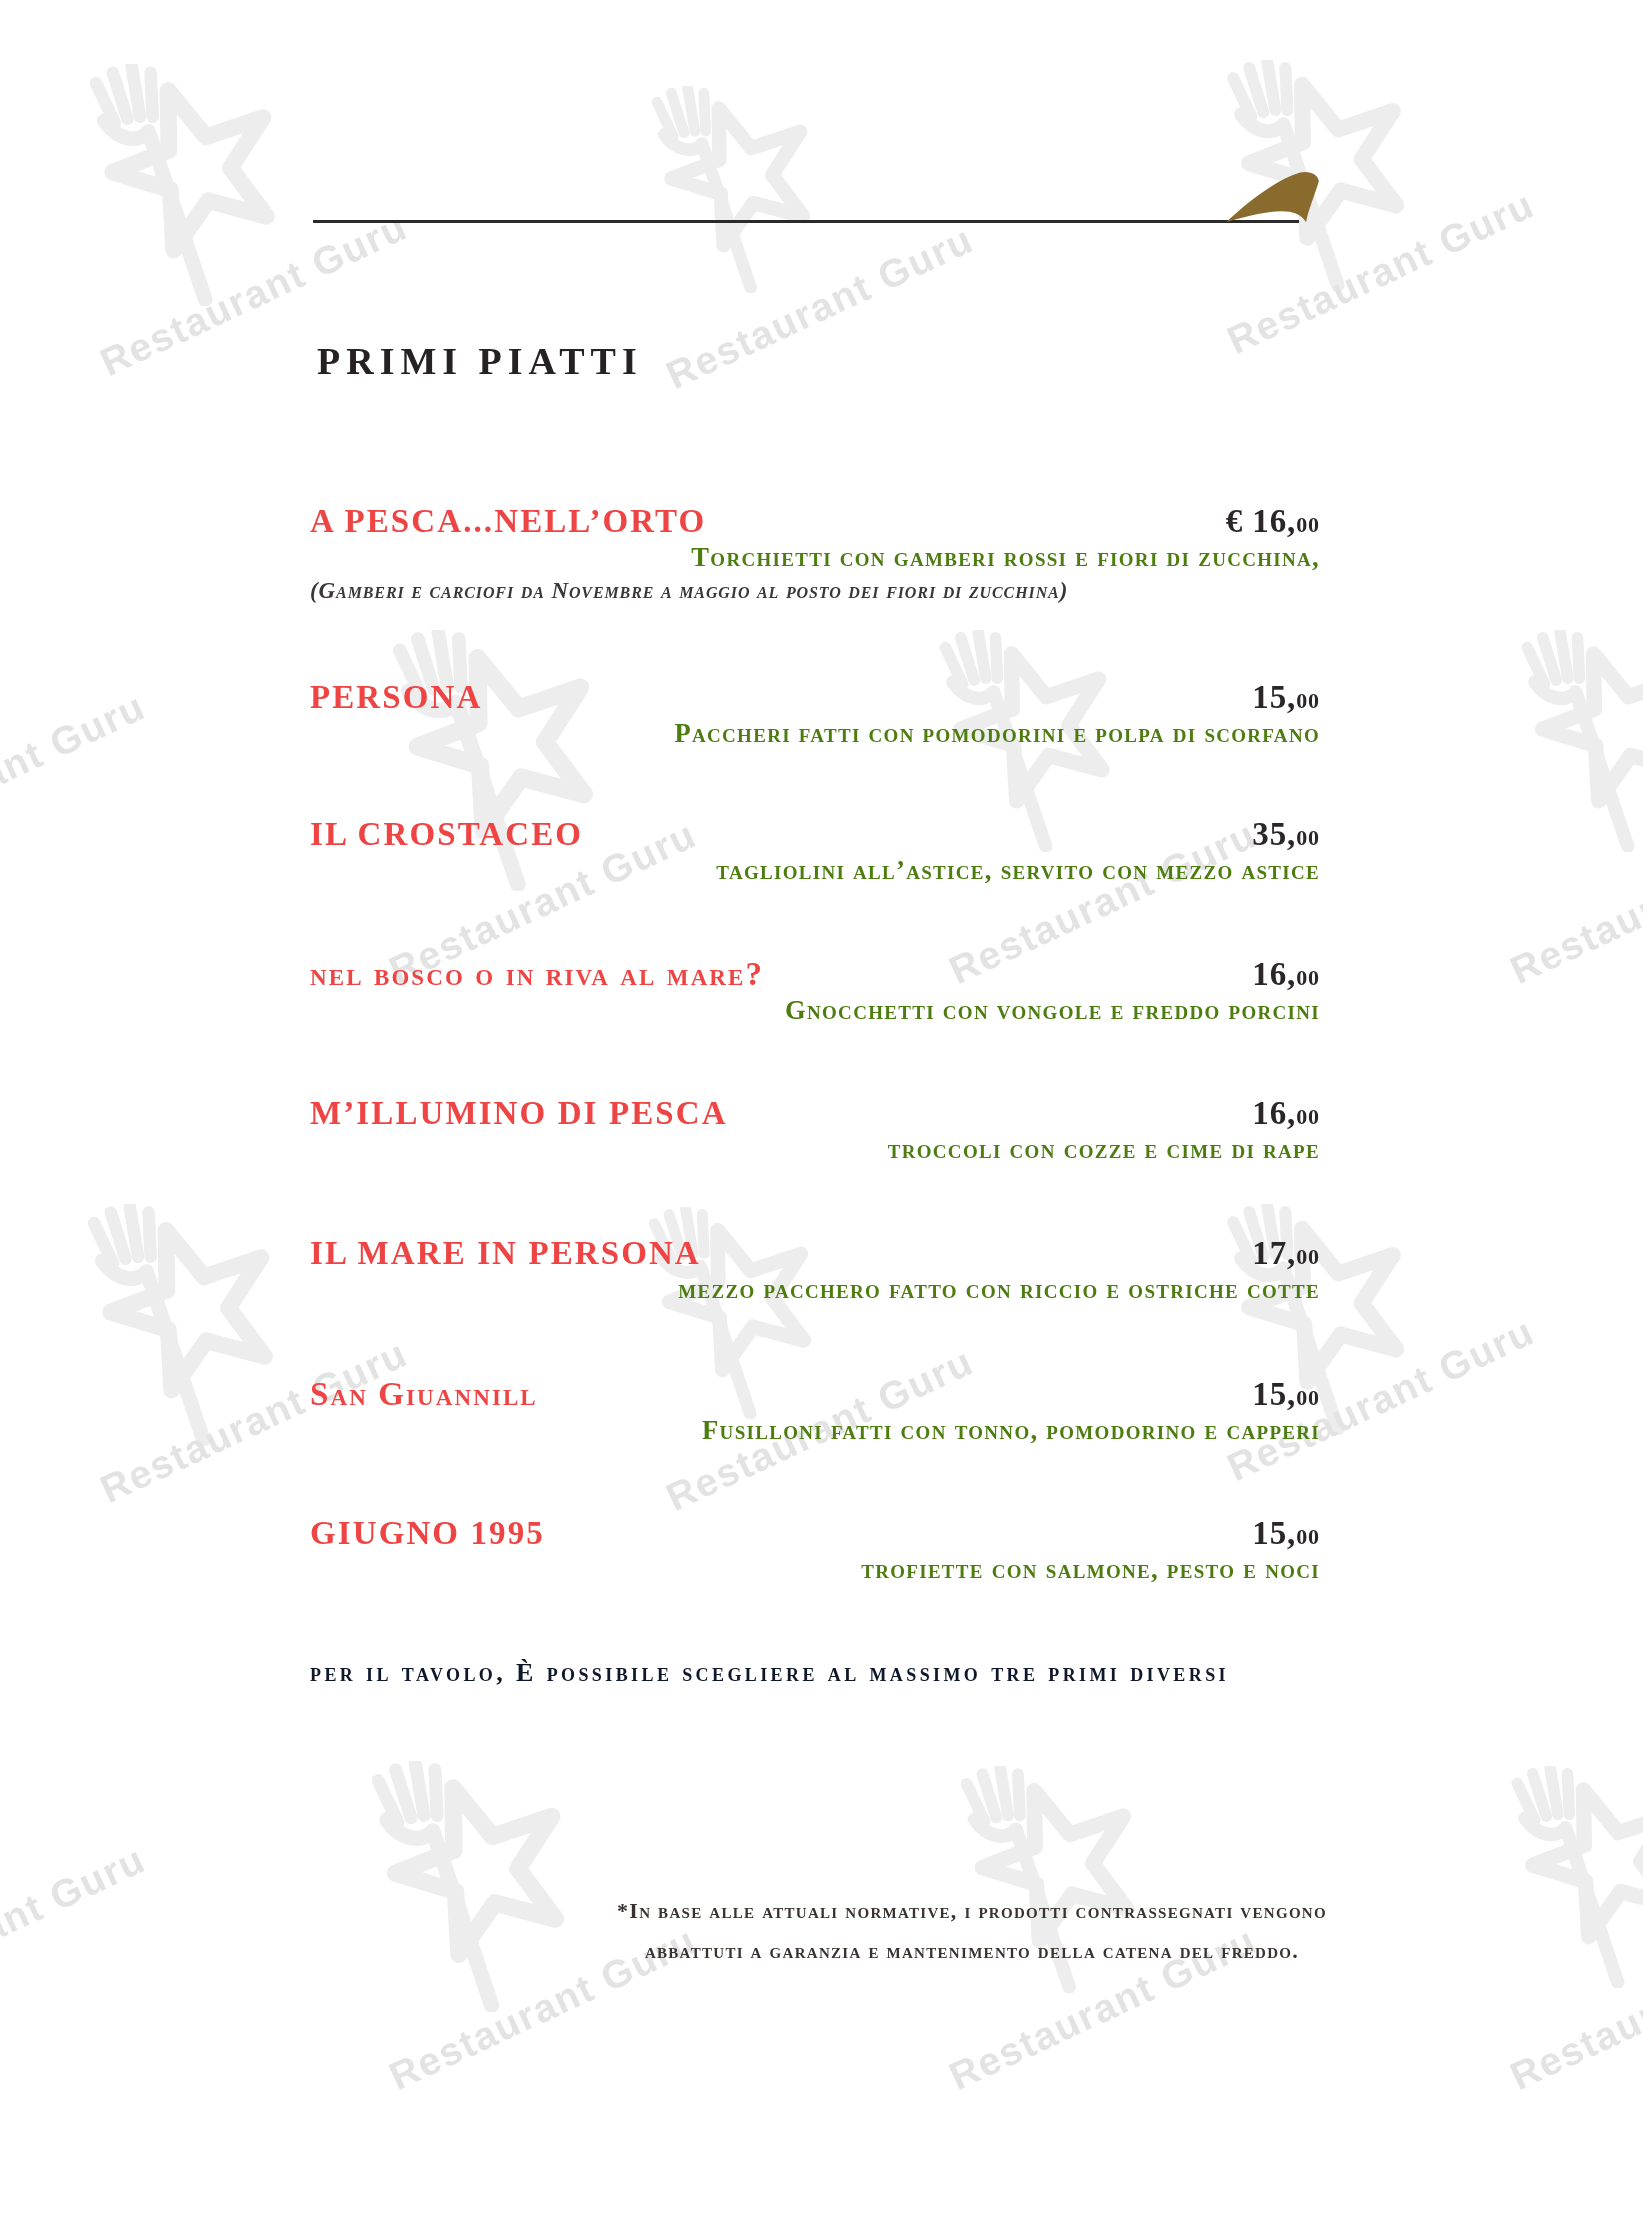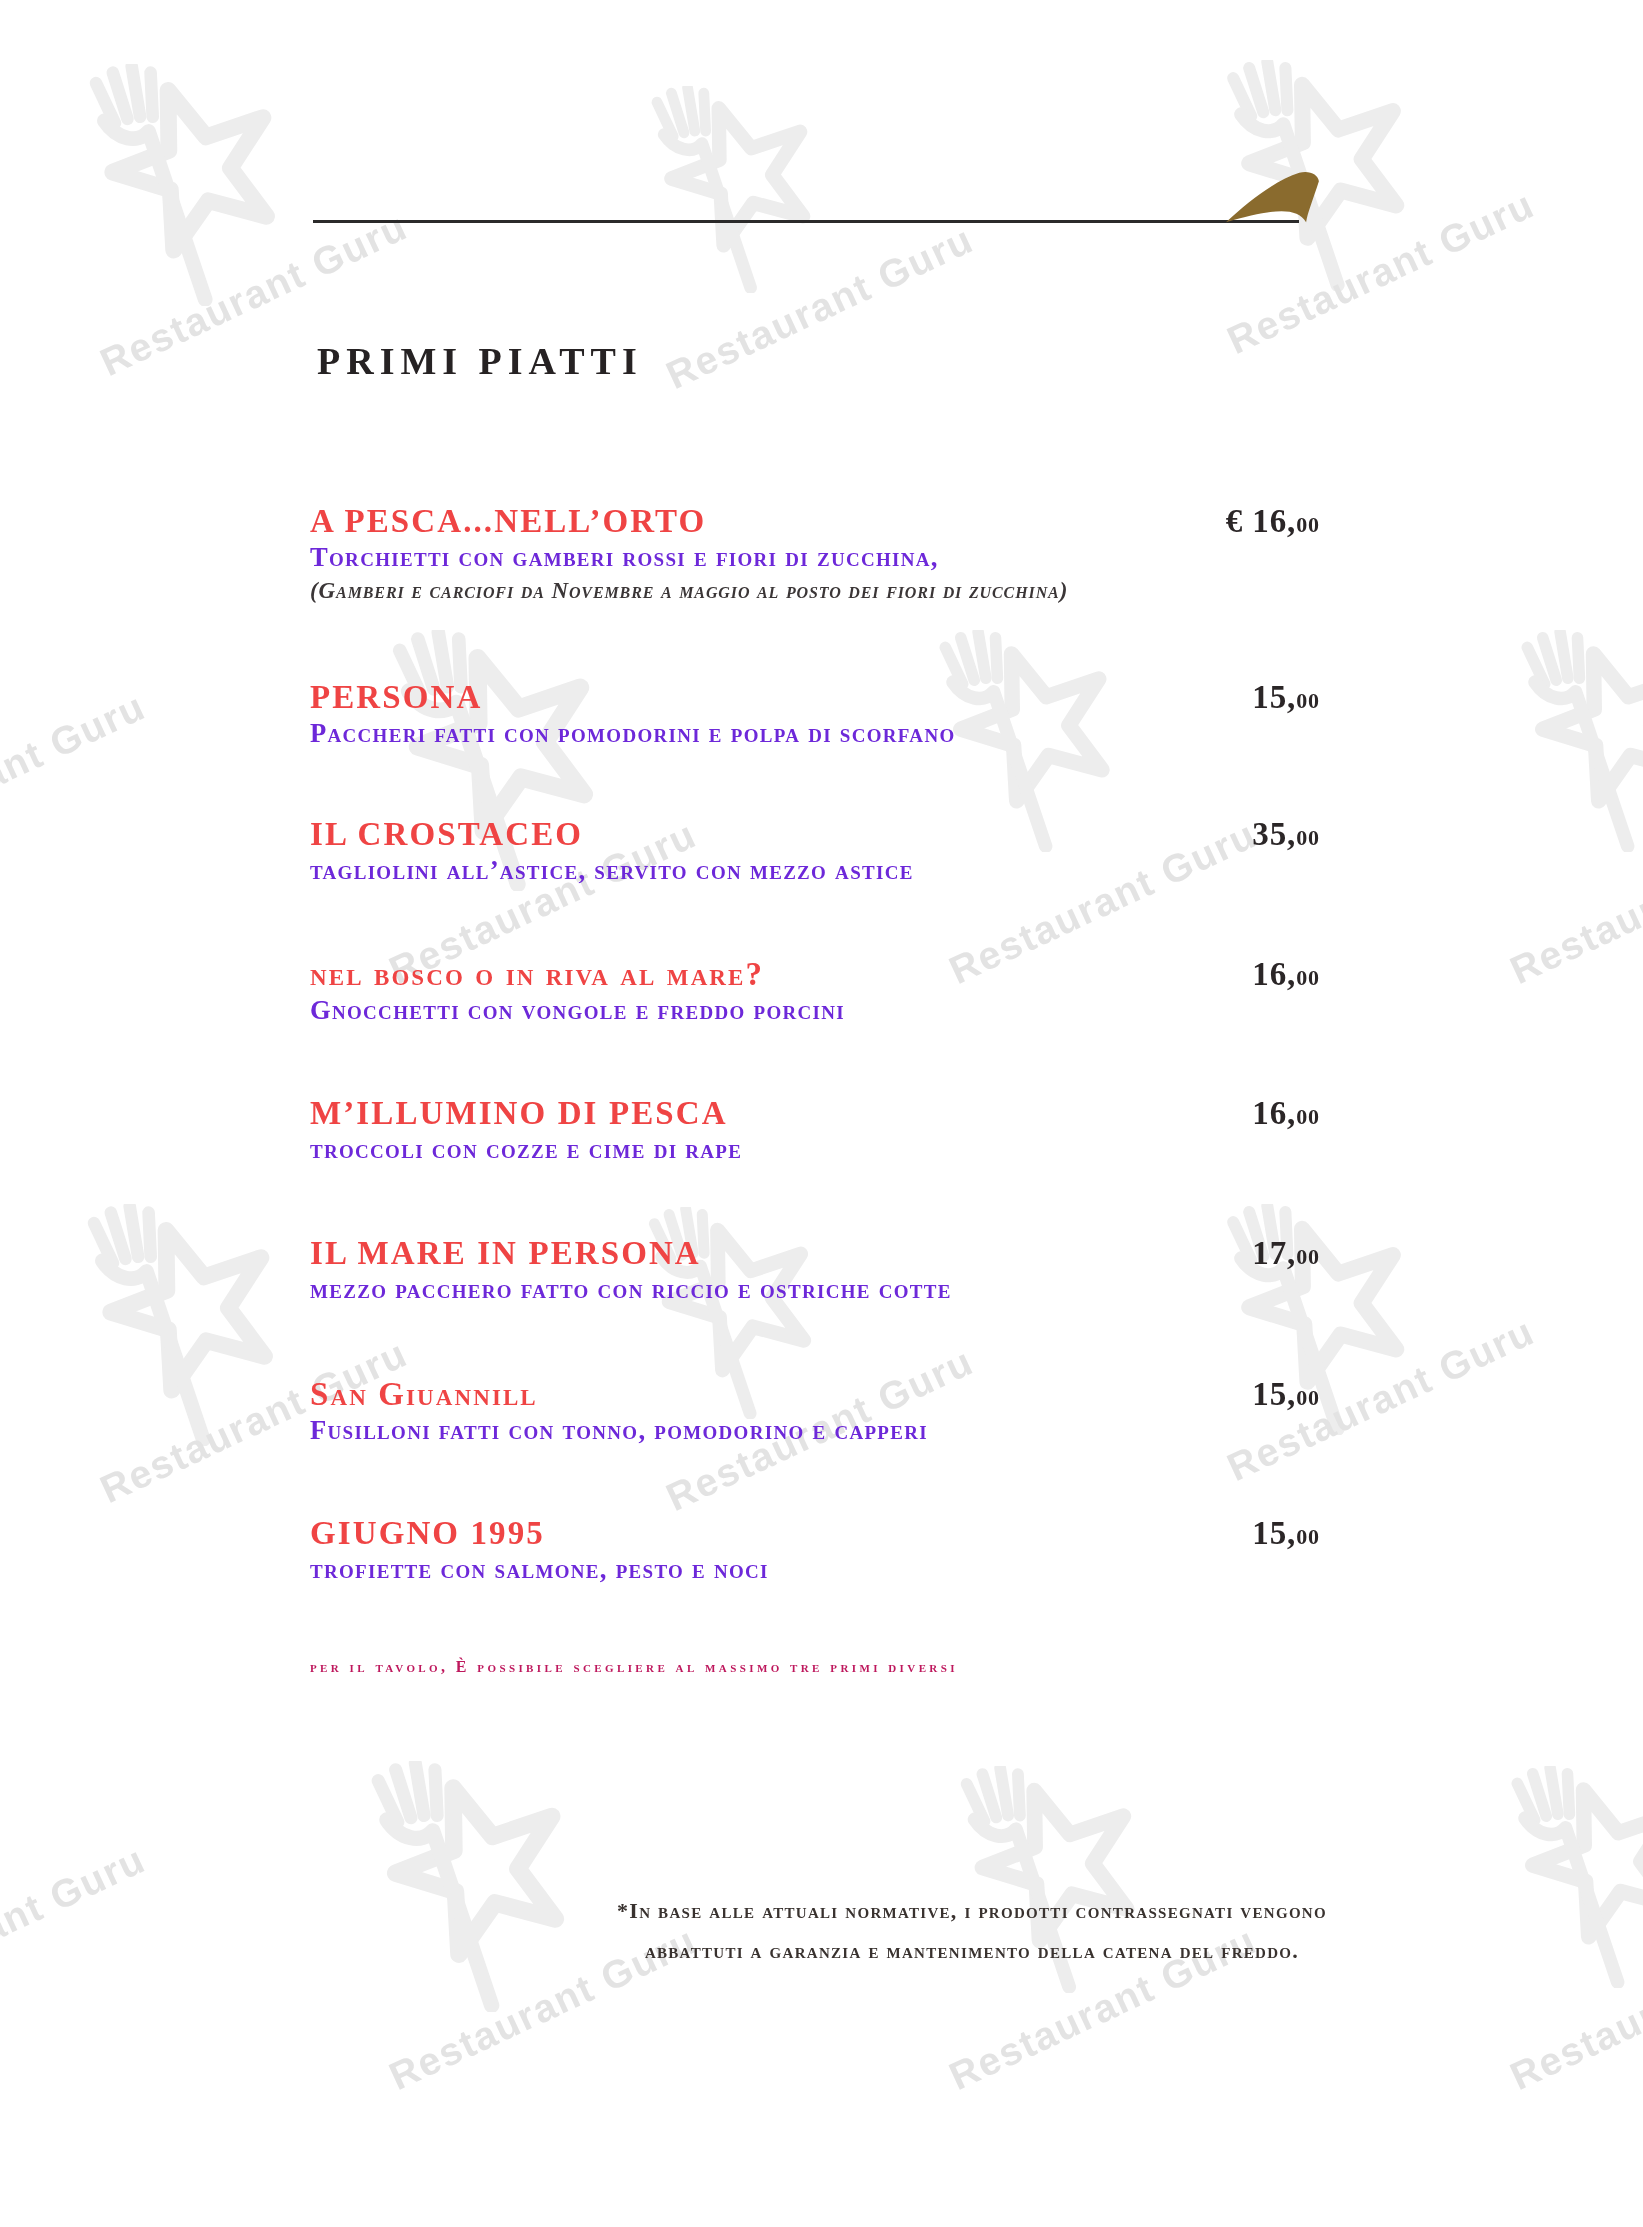--- a/index.html
+++ b/index.html
@@ -71,44 +71,45 @@
     letter-spacing:0.9px;
     line-height:1.2;
     white-space:nowrap;
   }
   .item-price .cents{font-size:22px;}
   .item-desc{
     font-size:26.6px;
     font-weight:bold;
     font-variant:small-caps;
     letter-spacing:1.3px;
-    color:#6d28d9;
+    color:#4d7c0f;
     line-height:1.2;
     margin-top:0.9px;
+    text-align:right;
   }
   .item-note{
     font-size:23px;
     font-weight:bold;
     font-variant:small-caps;
     letter-spacing:0.9px;
     color:#3b3637;
     line-height:1.2;
     margin-top:2.6px;
     font-style:italic;
   }
 
   
   .table-note{
     position:absolute;
     left:310px;top:1658px;
-    font-size:16px;
+    font-size:26px;
     font-weight:bold;
     font-variant:small-caps;
     letter-spacing:3.4px;
-    color:#be185d;
+    color:#0f172a;
   }
   .disclaimer{
     position:absolute;
     left:518px;top:1891px;width:908px;
     text-align:center;
     font-size:22px;
     font-weight:bold;
     font-variant:small-caps;
     letter-spacing:1.3px;
     color:#39322f;

